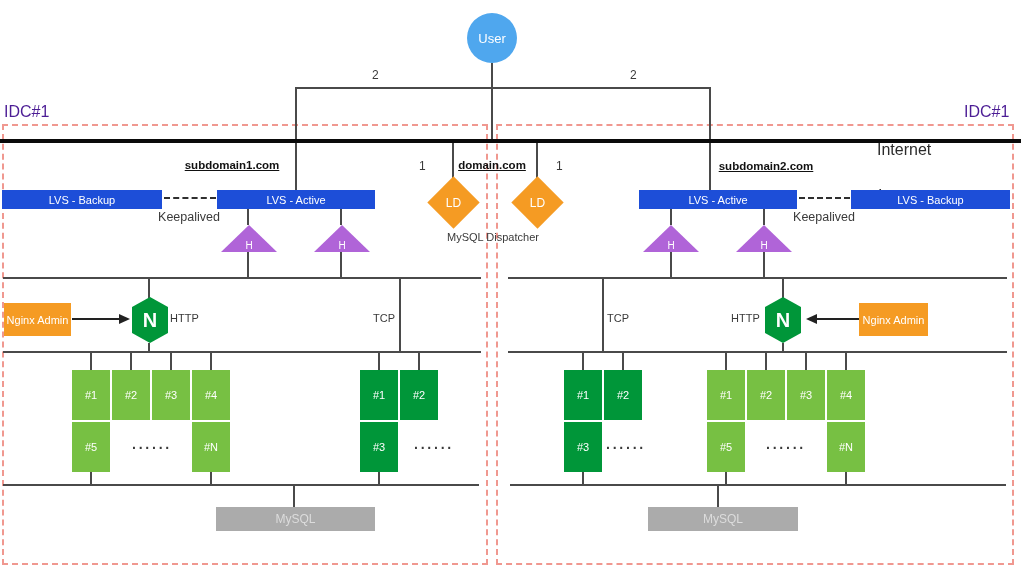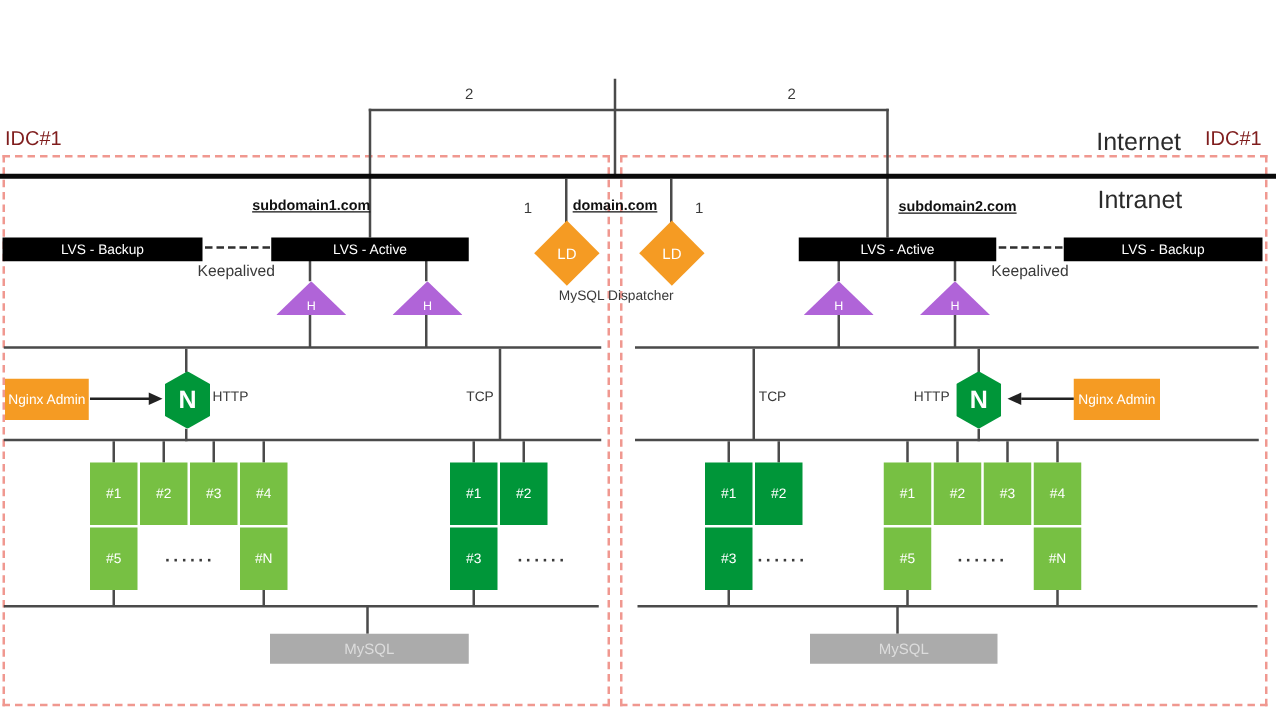--- a/index.html
+++ b/index.html
@@ -5,25 +5,25 @@
   html,body{margin:0;padding:0;background:#fff;}
   #stage{
     position:relative;width:1021px;height:577px;background:#ffffff;overflow:hidden;
     font-family:"Liberation Sans", sans-serif;color:#3a3a3a;
   }
   .ln{position:absolute;background:#4a4a4a;}
   .lbl{position:absolute;font-size:12px;color:#3a3a3a;white-space:nowrap;}
   .ctr{transform:translateX(-50%);}
   .flexc{display:flex;align-items:center;justify-content:center;}
   .idc-box{position:absolute;border:2px dashed #f09890;box-sizing:border-box;background:transparent;}
-  .zone-lbl{position:absolute;font-size:20px;color:#2b2b2b;white-space:nowrap;}
-  .idc-lbl{position:absolute;font-size:16px;color:#7f1d1d;white-space:nowrap;}
+  .zone-lbl{position:absolute;font-size:16px;color:#2b2b2b;white-space:nowrap;margin-top:38px;}
+  .idc-lbl{position:absolute;font-size:16px;color:#4c1d95;white-space:nowrap;}
   .domain-lbl{position:absolute;font-size:11.5px;font-weight:bold;color:#111;
     text-decoration:underline;white-space:nowrap;transform:translateX(-50%);}
-  .lvs{position:absolute;height:19px;background:#000000;color:#ffffff;font-size:11px;}
+  .lvs{position:absolute;height:19px;background:#1d4ed8;color:#ffffff;font-size:11px;}
   .dash-link{position:absolute;height:0;border-top:2px dashed #2f2f2f;}
   .diamond{position:absolute;width:37px;height:37px;background:#f59b23;transform:rotate(45deg);}
   .diamond span{transform:rotate(-45deg);color:#fff;font-size:12px;width:100%;height:100%;
     display:flex;align-items:center;justify-content:center;}
   .tri{position:absolute;width:56px;height:27px;background:#b064d8;
     clip-path:polygon(50% 0,100% 100%,0 100%);}
   .tri span{position:absolute;bottom:1px;left:0;width:100%;text-align:center;
     color:#fff;font-size:10px;}
   .hex{position:absolute;width:36px;height:46px;background:#009639;
     clip-path:polygon(50% 0,100% 22%,100% 78%,50% 100%,0 78%,0 22%);
@@ -98,32 +98,35 @@
   <div class="ln" style="left:90px;top:472px;width:2px;height:13px;"></div>
   <div class="ln" style="left:210px;top:472px;width:2px;height:13px;"></div>
   <div class="ln" style="left:378px;top:472px;width:2px;height:13px;"></div>
   <div class="ln" style="left:582px;top:472px;width:2px;height:13px;"></div>
   <div class="ln" style="left:725px;top:472px;width:2px;height:13px;"></div>
   <div class="ln" style="left:845px;top:472px;width:2px;height:13px;"></div>
 
   <div class="ln" style="left:293px;top:484px;width:2px;height:23px;"></div>
   <div class="ln" style="left:717px;top:484px;width:2px;height:23px;"></div>
 
+  <div class="user flexc">
+    <span>User</span>
+  </div>
 
   <div class="lbl" style="left:372px;top:68px;">2</div>
   <div class="lbl" style="left:630px;top:68px;">2</div>
   <div class="lbl" style="left:419px;top:159px;">1</div>
   <div class="lbl" style="left:556px;top:159px;">1</div>
 
   <div class="idc-lbl" style="left:4px;top:103px;">IDC#1</div>
   <div class="zone-lbl" style="left:877px;top:103px;">Internet</div>
   <div class="idc-lbl" style="left:964px;top:103px;">IDC#1</div>
   <div class="zone-lbl" style="left:878px;top:149px;">Intranet</div>
 
-  <div class="domain-lbl" style="left:249px;top:159px;">subdomain1.com</div>
+  <div class="domain-lbl" style="left:232px;top:159px;">subdomain1.com</div>
   <div class="domain-lbl" style="left:492px;top:159px;">domain.com</div>
   <div class="domain-lbl" style="left:766px;top:160px;">subdomain2.com</div>
 
   <div class="lvs flexc" style="left:2px;top:190px;width:160px;">LVS - Backup</div>
   <div class="dash-link" style="left:164px;top:197px;width:52px;"></div>
   <div class="lvs flexc" style="left:217px;top:190px;width:158px;">LVS - Active</div>
   <div class="lvs flexc" style="left:639px;top:190px;width:158px;">LVS - Active</div>
   <div class="dash-link" style="left:799px;top:197px;width:51px;"></div>
   <div class="lvs flexc" style="left:851px;top:190px;width:159px;">LVS - Backup</div>
   <div class="lbl ctr" style="left:189px;top:210px;font-size:12.5px;">Keepalived</div>

